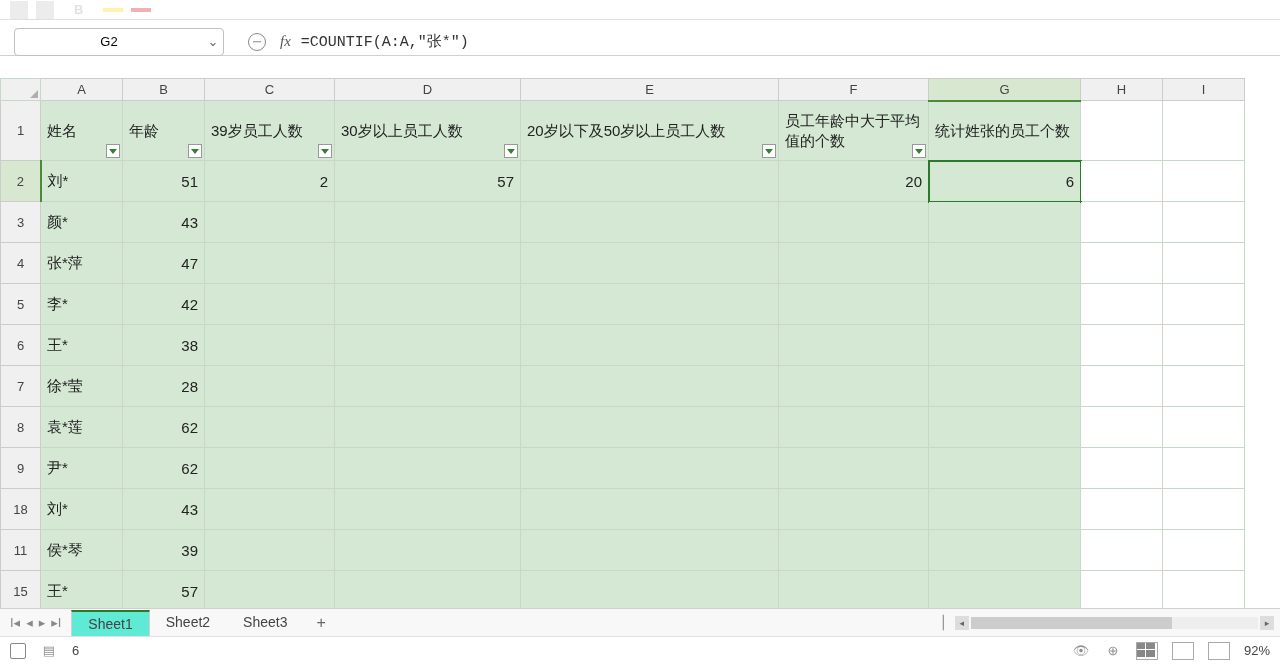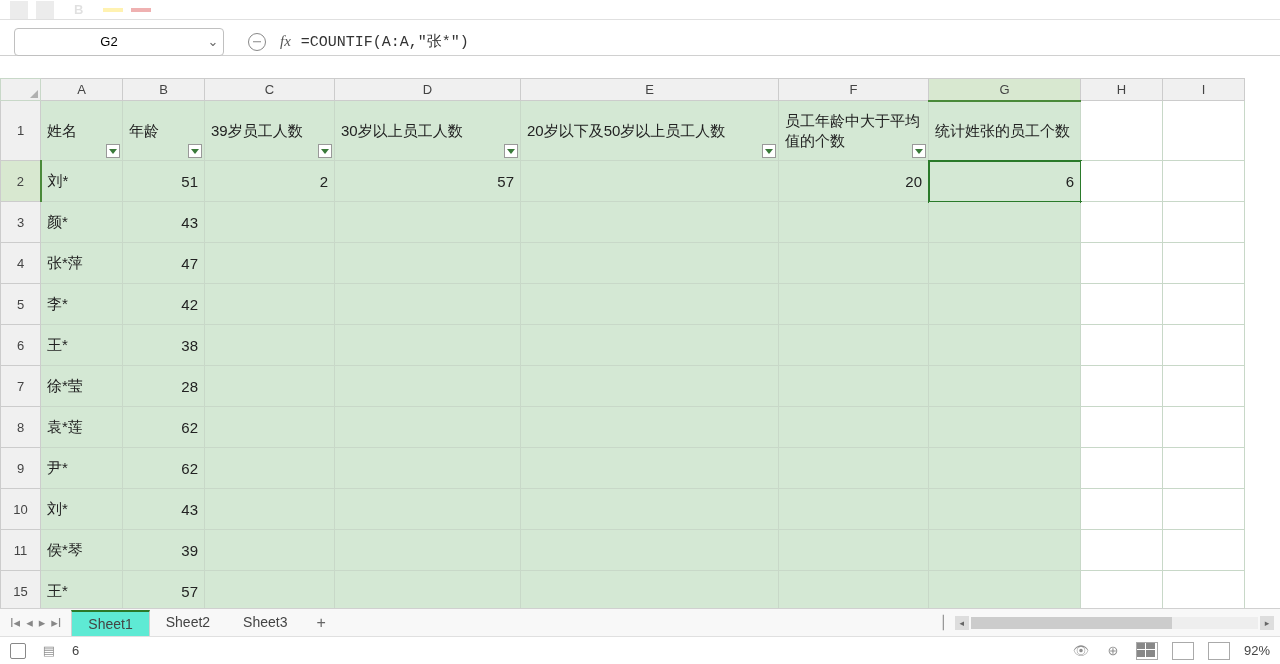--- a/index.html
+++ b/index.html
@@ -234,21 +234,21 @@
           <td class="cell"></td>
           <td class="cell"></td>
           <td class="cell"></td>
           <td class="cell"></td>
           <td class="cell empty-white"></td>
           <td class="cell empty-white"></td>
         </tr>
       </tbody>
       <tbody>
         <tr class="">
-          <th class="row-header">10</th>
+          <th class="row-header">18</th>
           <td class="cell txt">刘*</td>
           <td class="cell num">43</td>
           <td class="cell"></td>
           <td class="cell"></td>
           <td class="cell"></td>
           <td class="cell"></td>
           <td class="cell"></td>
           <td class="cell empty-white"></td>
           <td class="cell empty-white"></td>
         </tr>

